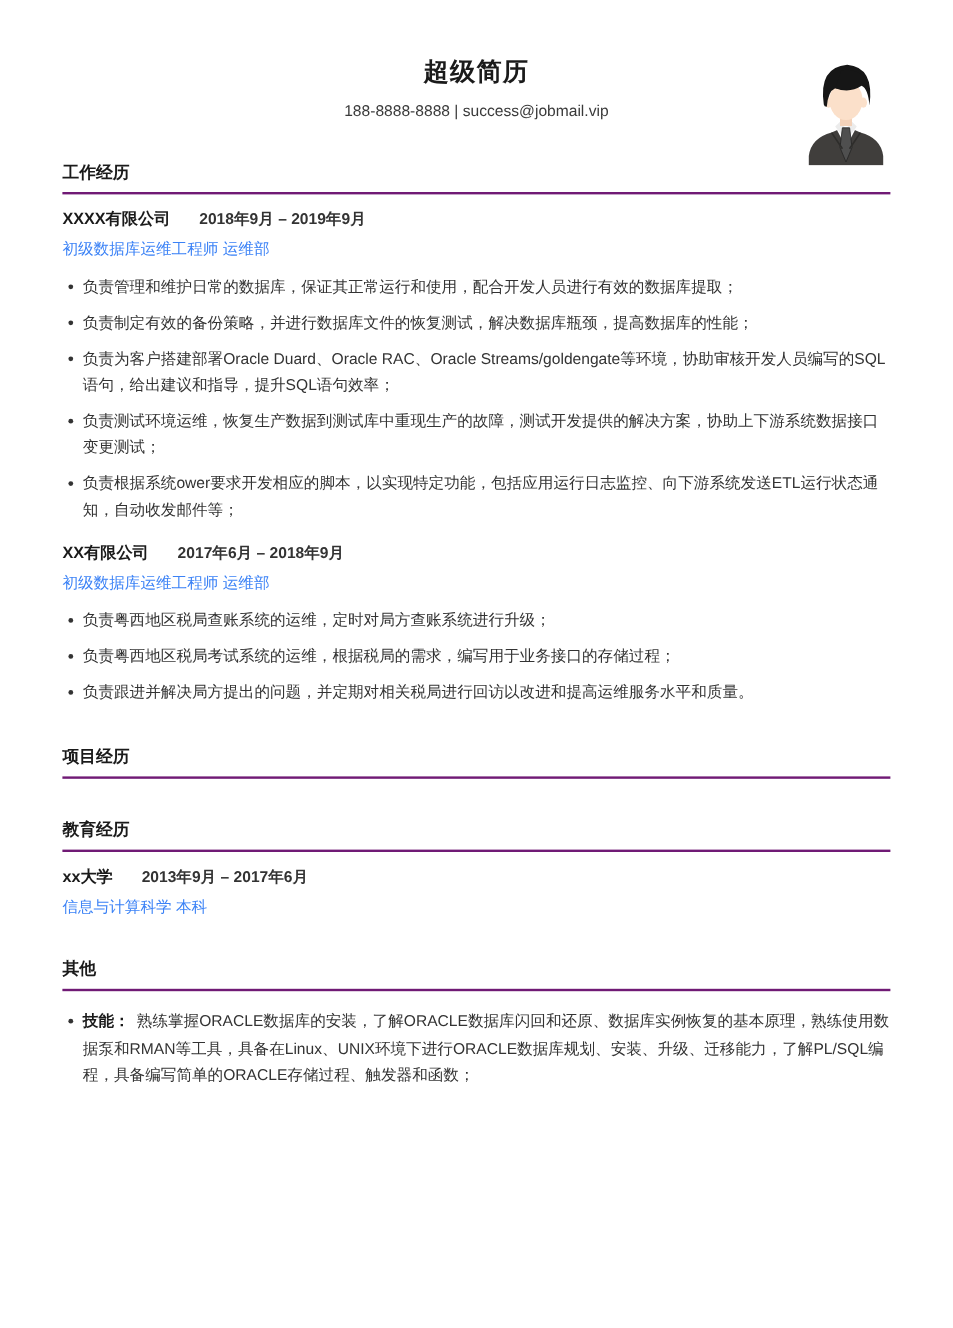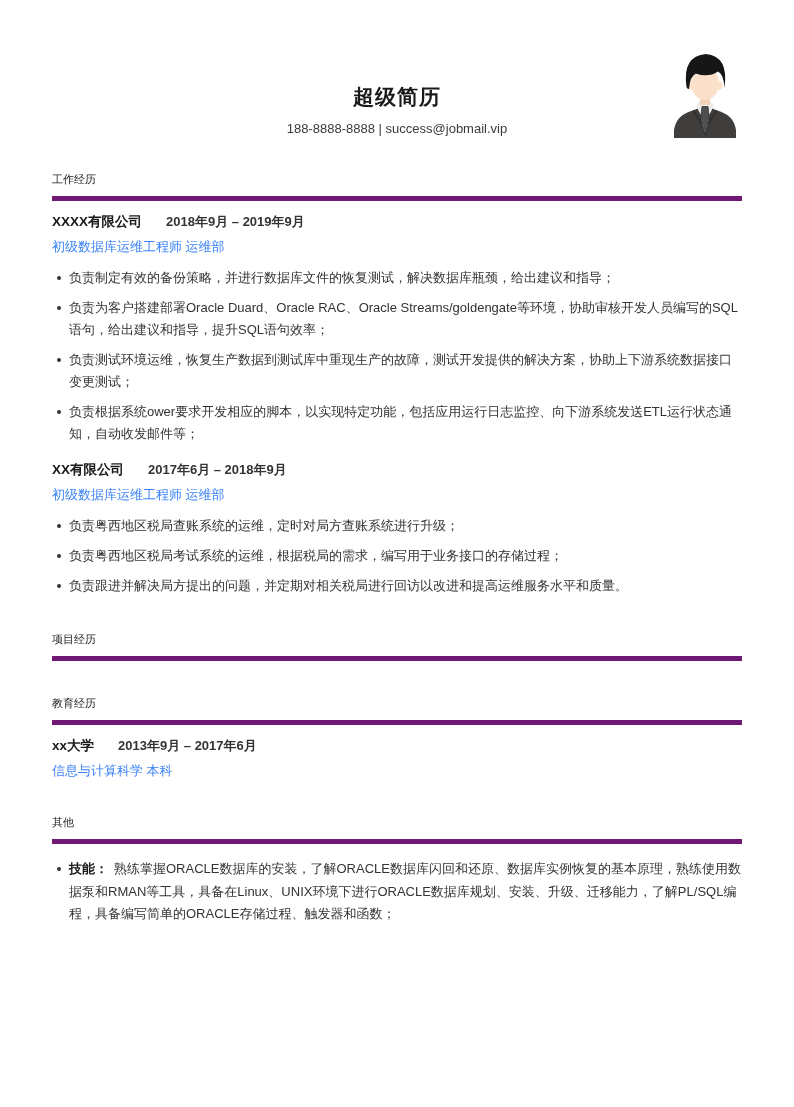--- a/index.html
+++ b/index.html
@@ -7,30 +7,30 @@
     width:794px;height:1107px;
     background:#ffffff;
     font-family:"Liberation Sans","DejaVu Sans",sans-serif;
     color:#333333;
     -webkit-font-smoothing:antialiased;
   }
   .page{position:relative;width:794px;height:1107px;overflow:hidden;box-sizing:border-box;padding:0 52px;}
 
   
   .resume-header{padding-top:46px;text-align:center;}
-  .resume-title{font-size:21px;font-weight:700;color:#1a1a1a;line-height:30px;letter-spacing:1px;margin-top:36px;}
+  .resume-title{font-size:21px;font-weight:700;color:#1a1a1a;line-height:30px;letter-spacing:1px;}
   .resume-contact{margin-top:9px;font-size:13px;color:#3a3a3a;line-height:16px;}
   .avatar-box{position:absolute;top:44px;right:55px;width:68px;height:94px;border-radius:3px;overflow:hidden;}
 
   
   .section{margin-top:34px;}
   .section:first-of-type{margin-top:50px;}
   .section-title{
-    font-size:11px;font-weight:400;color:#1a1a1a;
-    padding-bottom:9px;border-bottom:5px solid #701a75;line-height:16px;
+    font-size:14px;font-weight:700;color:#1a1a1a;
+    padding-bottom:9px;border-bottom:2px solid #701a75;line-height:16px;
   }
   .entry{margin-top:12px;}
   .entry + .entry{margin-top:16px;}
   .entry-head{display:flex;justify-content:flex-start;align-items:baseline;gap:24px;}
   .entry-company{font-size:13.5px;font-weight:700;color:#1a1a1a;line-height:18px;}
   .entry-date{font-size:13px;color:#333333;line-height:18px;white-space:nowrap;font-weight:bold;}
   .entry-role{margin-top:7px;font-size:13px;color:#3b82f6;line-height:18px;}
 
   ul.bullets{list-style:none;margin:11px 0 0 0;padding:0;}
   ul.bullets li{
@@ -81,21 +81,22 @@
   <div class="section">
     <div class="section-title">工作经历</div>
 
     <div class="entry">
       <div class="entry-head">
         <span class="entry-company">XXXX有限公司</span>
         <span class="entry-date">2018年9月 – 2019年9月</span>
       </div>
       <div class="entry-role">初级数据库运维工程师 运维部</div>
       <ul class="bullets">
-        <li>负责制定有效的备份策略，并进行数据库文件的恢复测试，解决数据库瓶颈，给出建议和指导；</li>
+        <li>负责管理和维护日常的数据库，保证其正常运行和使用，配合开发人员进行有效的数据库提取；</li>
+        <li>负责制定有效的备份策略，并进行数据库文件的恢复测试，解决数据库瓶颈，提高数据库的性能；</li>
         <li>负责为客户搭建部署Oracle Duard、Oracle RAC、Oracle Streams/goldengate等环境，协助审核开发人员编写的SQL语句，给出建议和指导，提升SQL语句效率；</li>
         <li>负责测试环境运维，恢复生产数据到测试库中重现生产的故障，测试开发提供的解决方案，协助上下游系统数据接口变更测试；</li>
         <li>负责根据系统ower要求开发相应的脚本，以实现特定功能，包括应用运行日志监控、向下游系统发送ETL运行状态通知，自动收发邮件等；</li>
       </ul>
     </div>
 
     <div class="entry">
       <div class="entry-head">
         <span class="entry-company">XX有限公司</span>
         <span class="entry-date">2017年6月 – 2018年9月</span>

